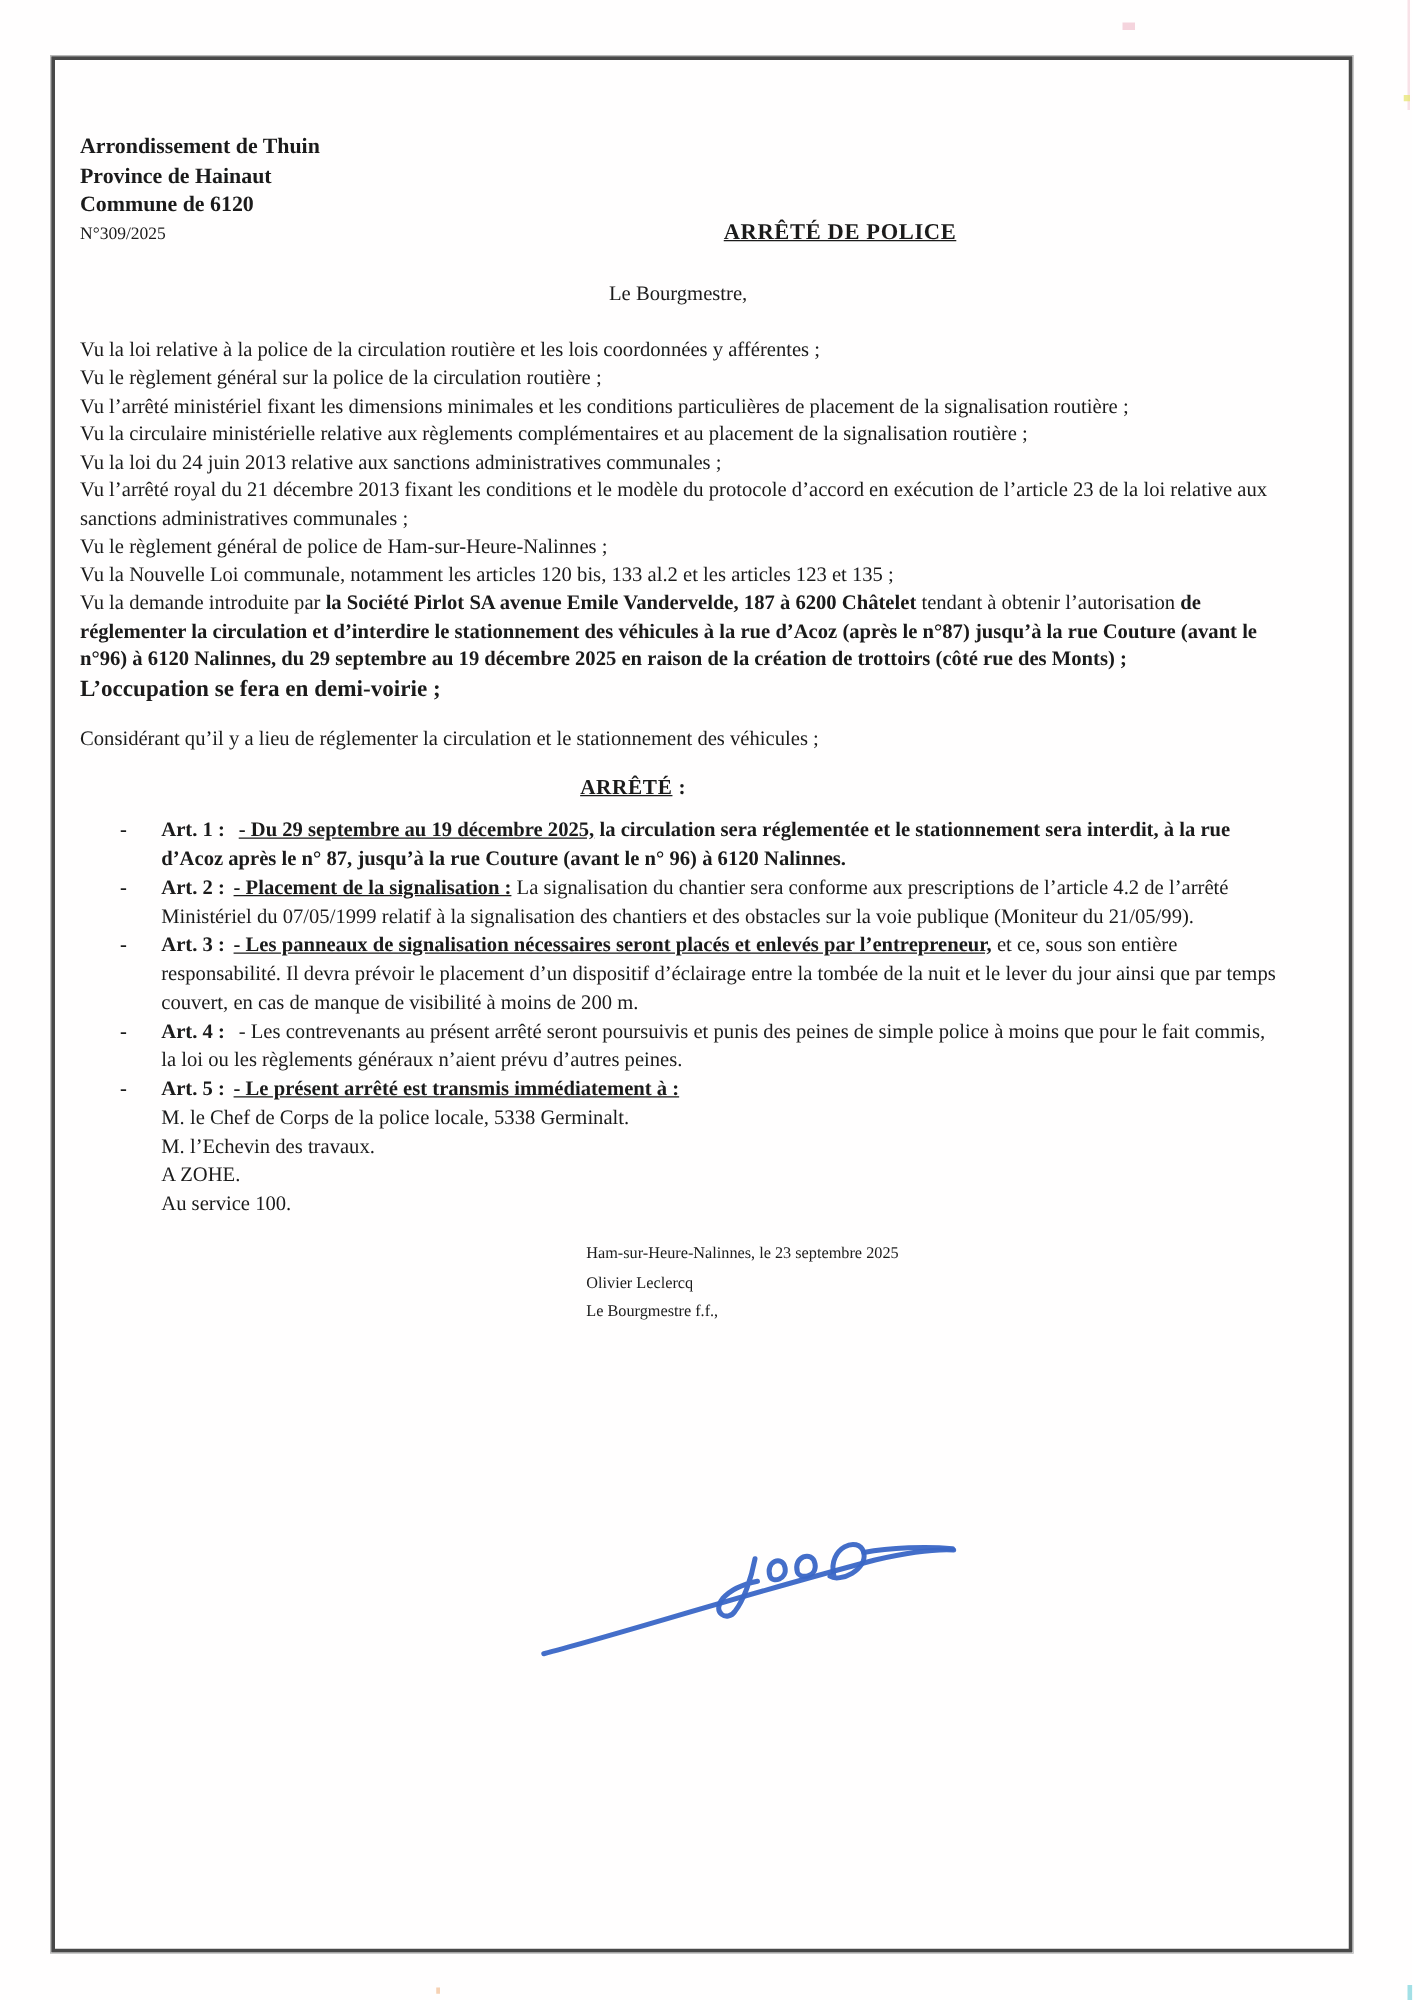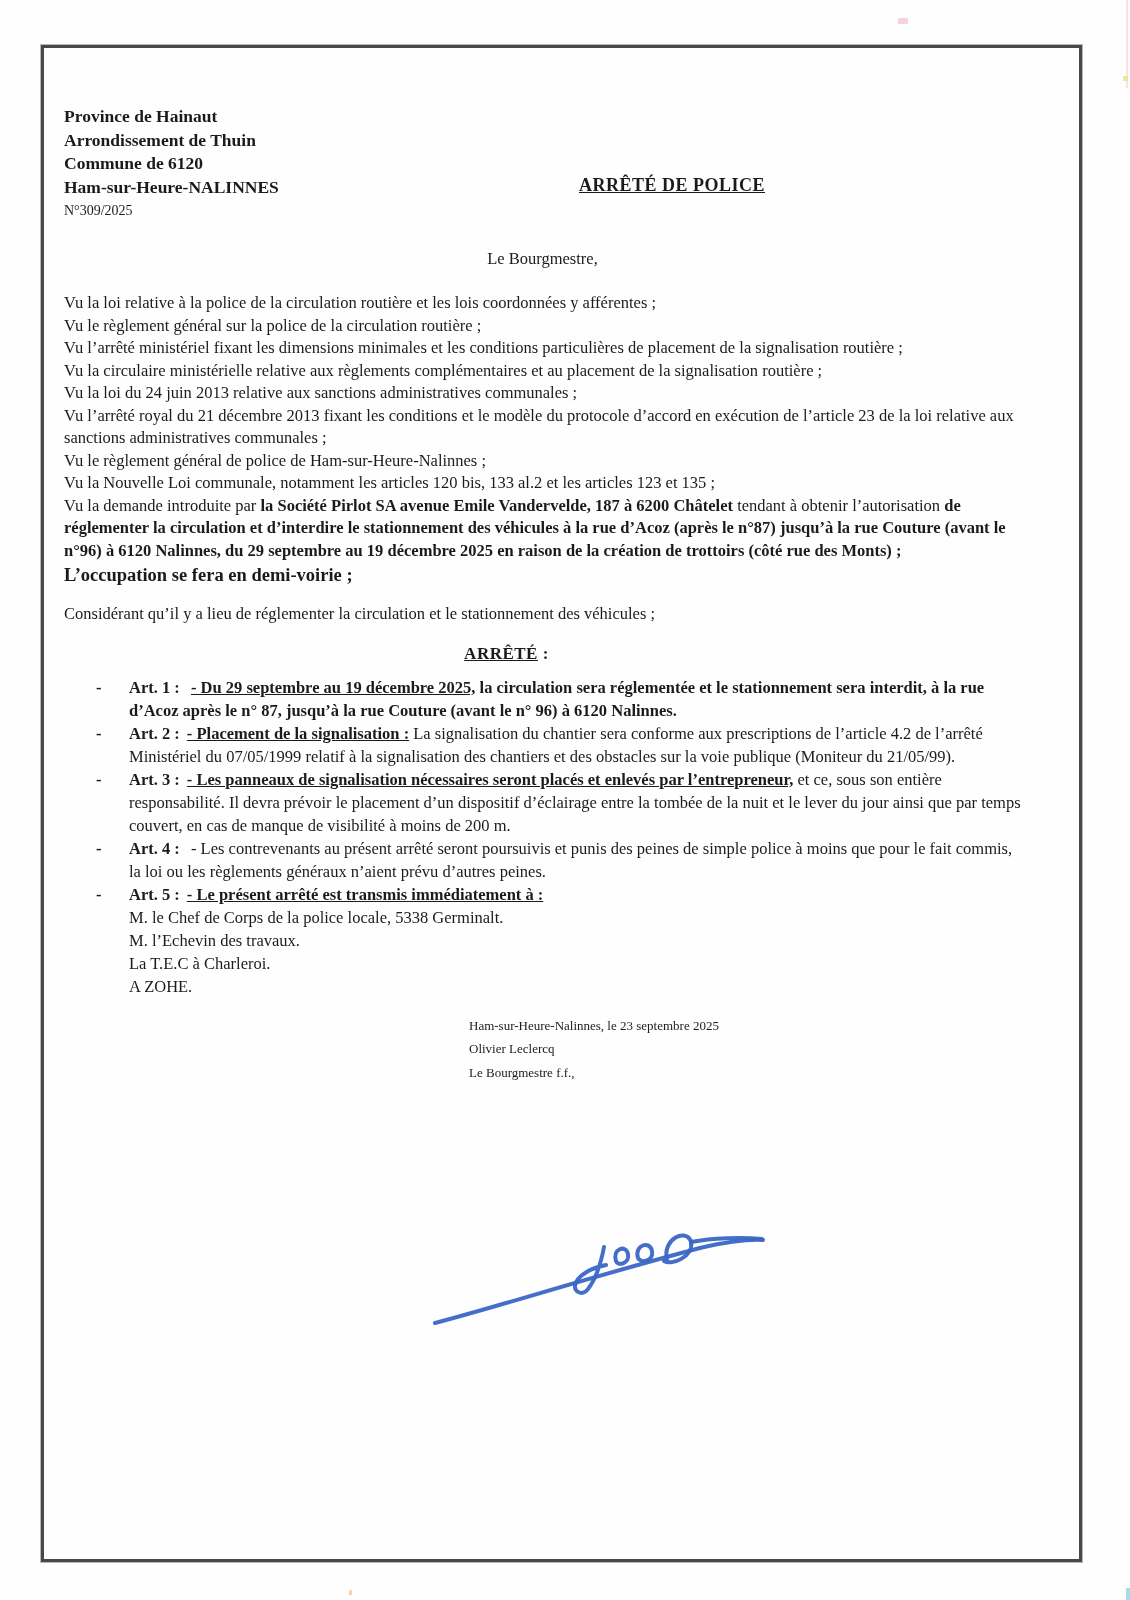--- a/index.html
+++ b/index.html
@@ -49,24 +49,23 @@
   .scan-artifact{position:absolute;pointer-events:none;}
 </style>
 </head>
 <body>
 
 <div class="page">
   <div class="frame">
     <div class="content">
 
       <div class="hdr">
+        <p>Arrondissement de Thuin</p>
         <p>Province de Hainaut</p>
-        <p>Arrondissement de Thuin</p>
         <p>Commune de 6120</p>
-        <p>Ham-sur-Heure-NALINNES</p>
         <p class="num">N°309/2025</p>
         <span class="doc-title">ARRÊTÉ DE POLICE</span>
       </div>
 
       <p class="salutation">Le Bourgmestre,</p>
 
       <div class="recitals">
         <p class="line"><span>Vu la loi relative à la police de la circulation routière et les lois coordonnées y afférentes ;</span></p>
         <p class="line"><span>Vu le règlement général sur la police de la circulation routière ;</span></p>
         <p class="line"><span>Vu l’arrêté ministériel fixant les dimensions minimales et les conditions particulières de placement de la signalisation routière ;</span></p>
@@ -101,22 +100,22 @@
           <p class="art-text"><span class="art-label">Art. 4 :</span><span><span> - Les contrevenants au présent arrêté seront poursuivis et punis des peines de simple police à moins que pour le fait commis, la loi ou les règlements généraux n’aient prévu d’autres peines.</span></span></p>
         </div>
         <div class="article">
           <span class="dash">-</span>
           <p class="art-text"><span class="art-label">Art. 5 :</span><span><span class="b u">- Le présent arrêté est transmis immédiatement à :</span></span></p>
         </div>
 
         <div class="recipients">
           <p><span>M. le Chef de Corps de la police locale, 5338 Germinalt.</span></p>
           <p><span>M. l’Echevin des travaux.</span></p>
-          <p><span>La T.E.C à Charleroi.</span></p>
           <p><span>A ZOHE.</span></p>
+          <p><span>Au service 100.</span></p>
         </div>
       </div>
 
       <div class="closing">
         <p>Ham-sur-Heure-Nalinnes, le 23 septembre 2025</p>
         <p>Olivier Leclercq</p>
         <p>Le Bourgmestre f.f.,</p>
       </div>
 
     </div>

